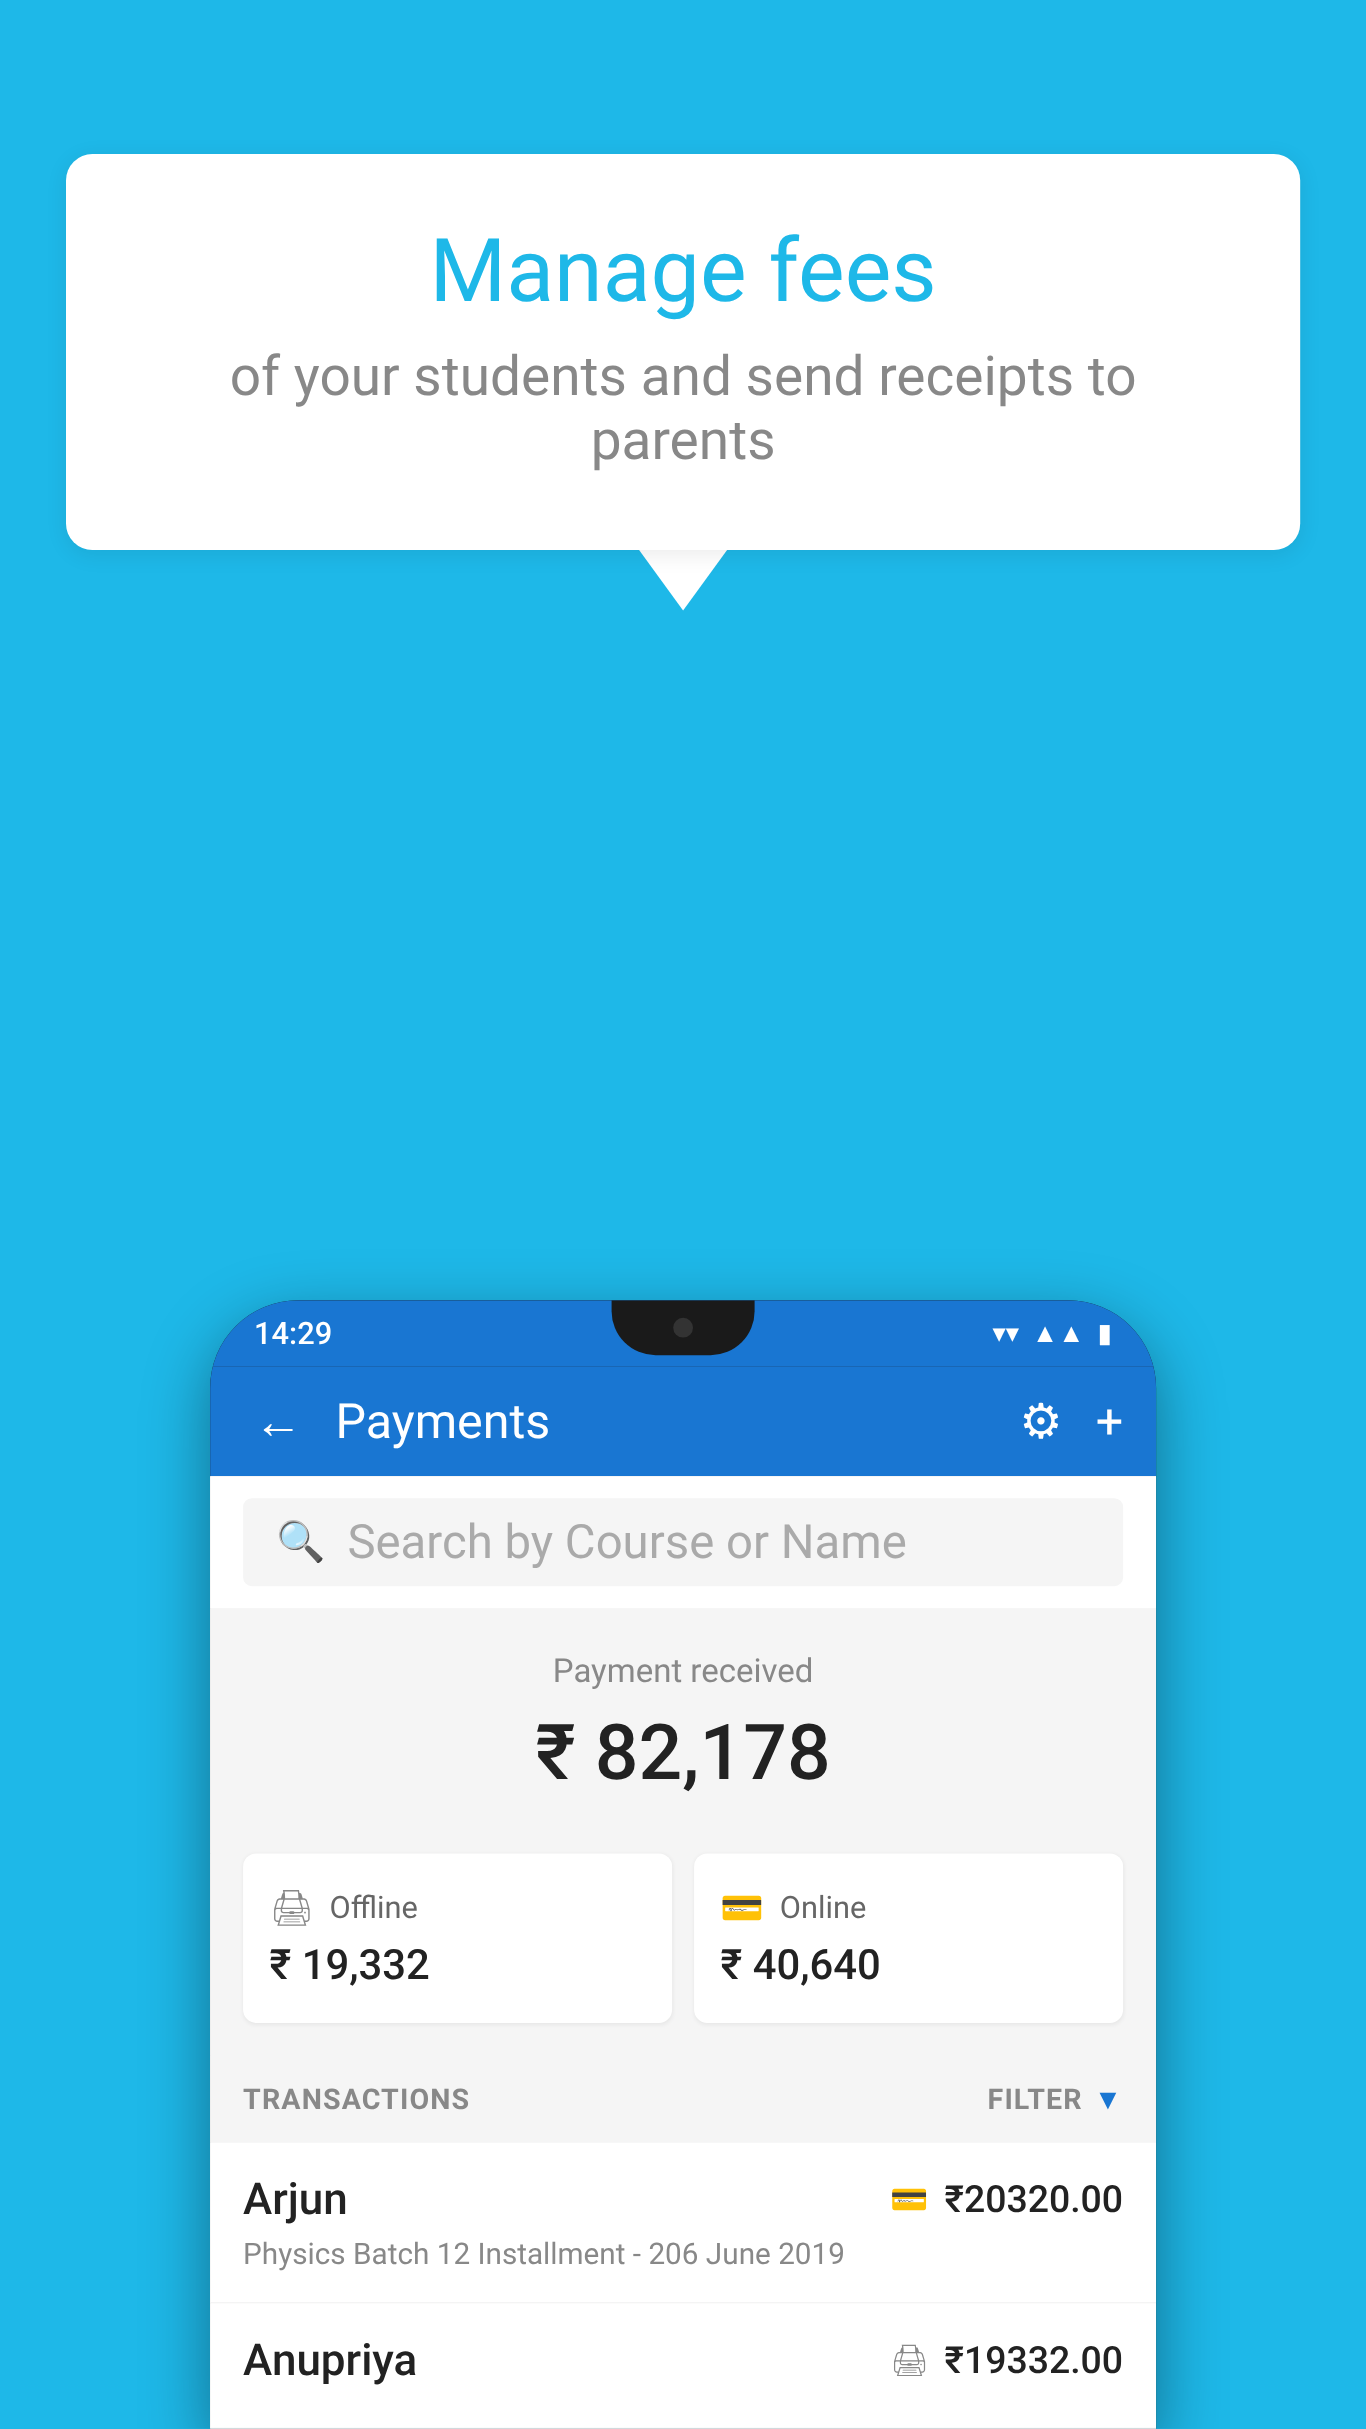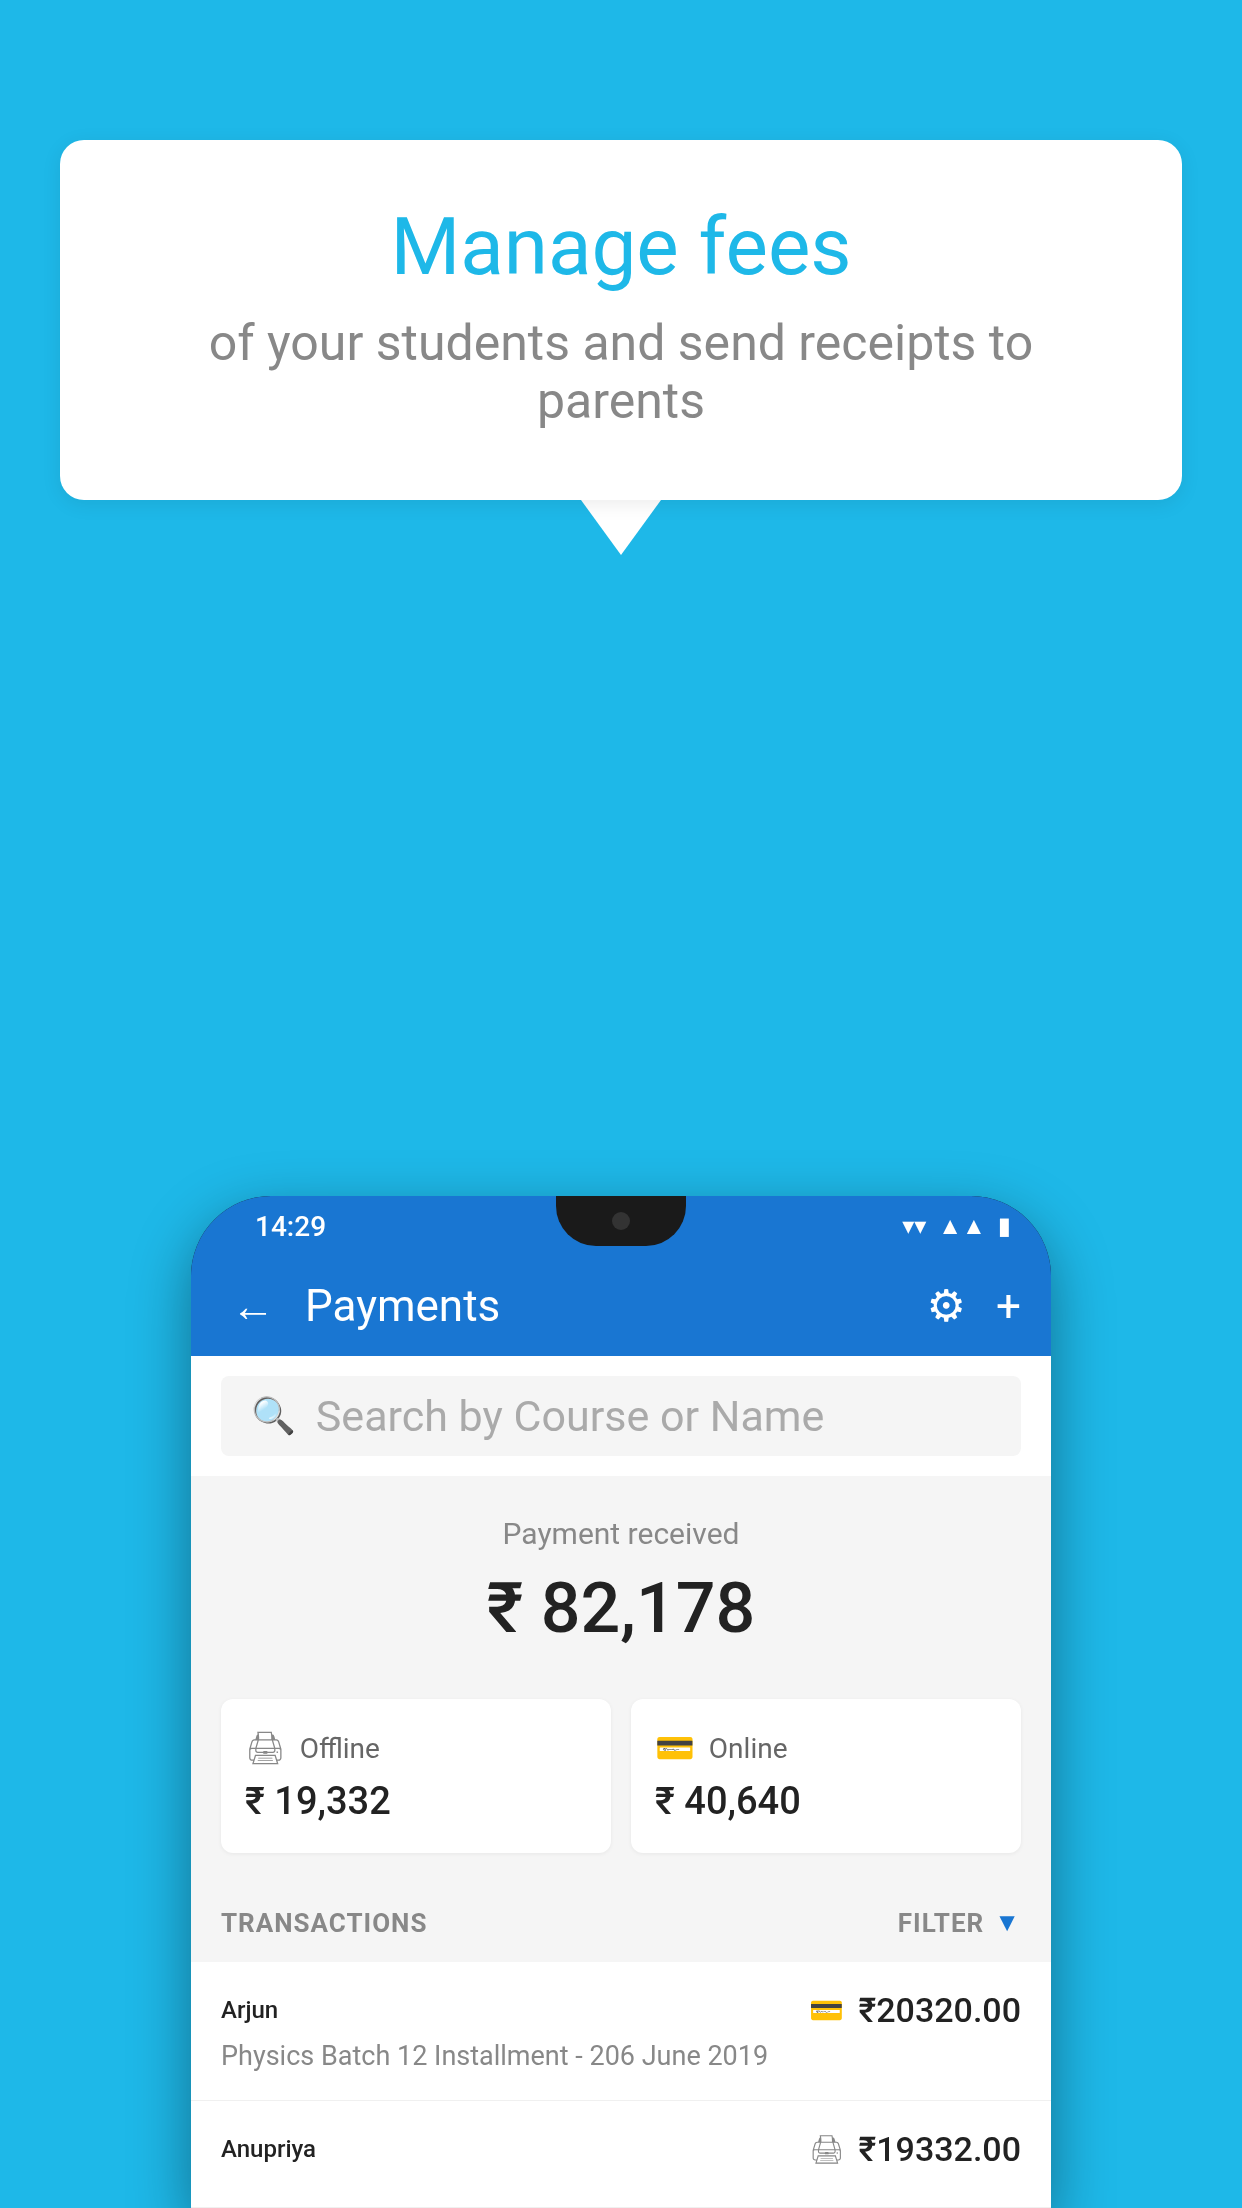--- a/index.html
+++ b/index.html
@@ -83,21 +83,20 @@
       align-items: center;
       justify-content: space-between;
       padding: 0 40px;
       position: relative;
     }
 
     .status-time {
       color: #fff;
       font-size: 28px;
       font-weight: 500;
-      margin-left: 24px;
     }
 
     .status-notch {
       position: absolute;
       top: 0;
       left: 50%;
       transform: translateX(-50%);
       width: 130px;
       height: 50px;
       background: #1a1a1a;
@@ -325,21 +324,21 @@
     }
 
     .transaction-row-top {
       display: flex;
       justify-content: space-between;
       align-items: center;
       margin-bottom: 10px;
     }
 
     .transaction-name {
-      font-size: 24px;
+      font-size: 40px;
       font-weight: 500;
       color: #222;
     }
 
     .transaction-amount-wrapper {
       display: flex;
       align-items: center;
       gap: 14px;
     }
 

